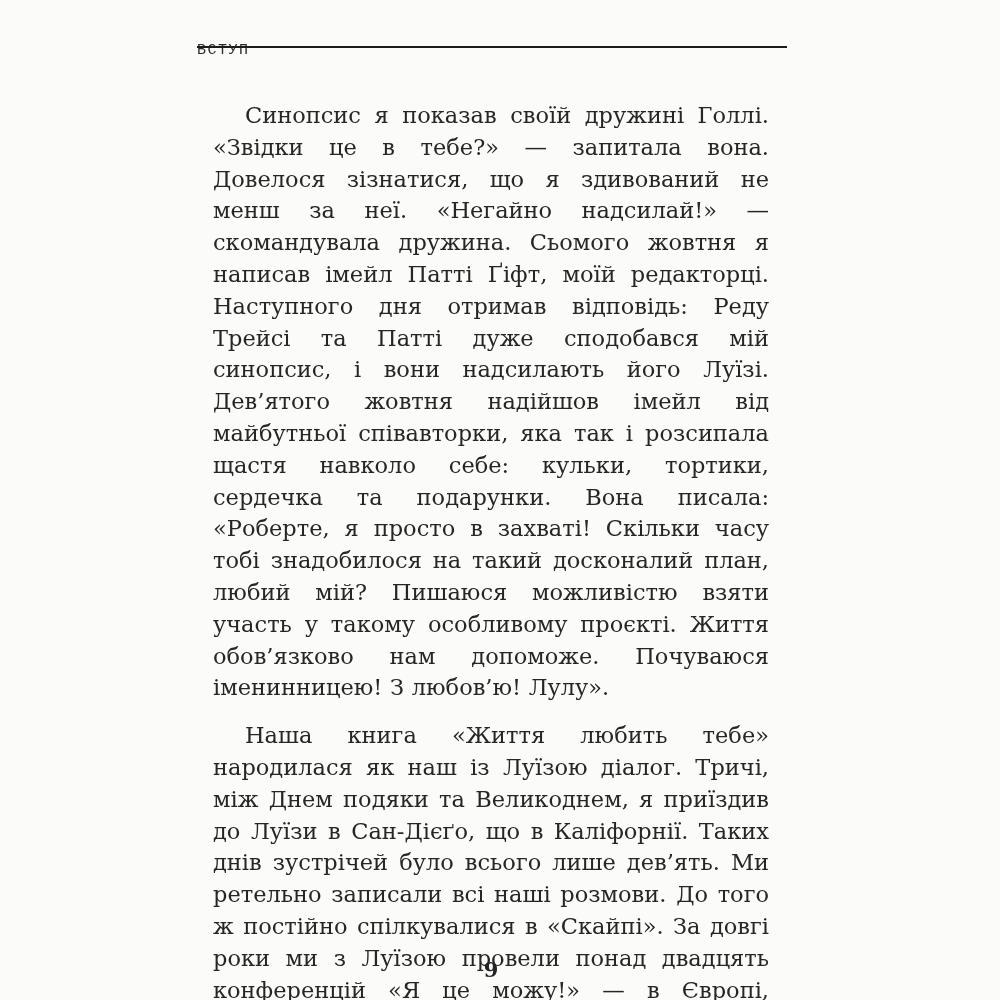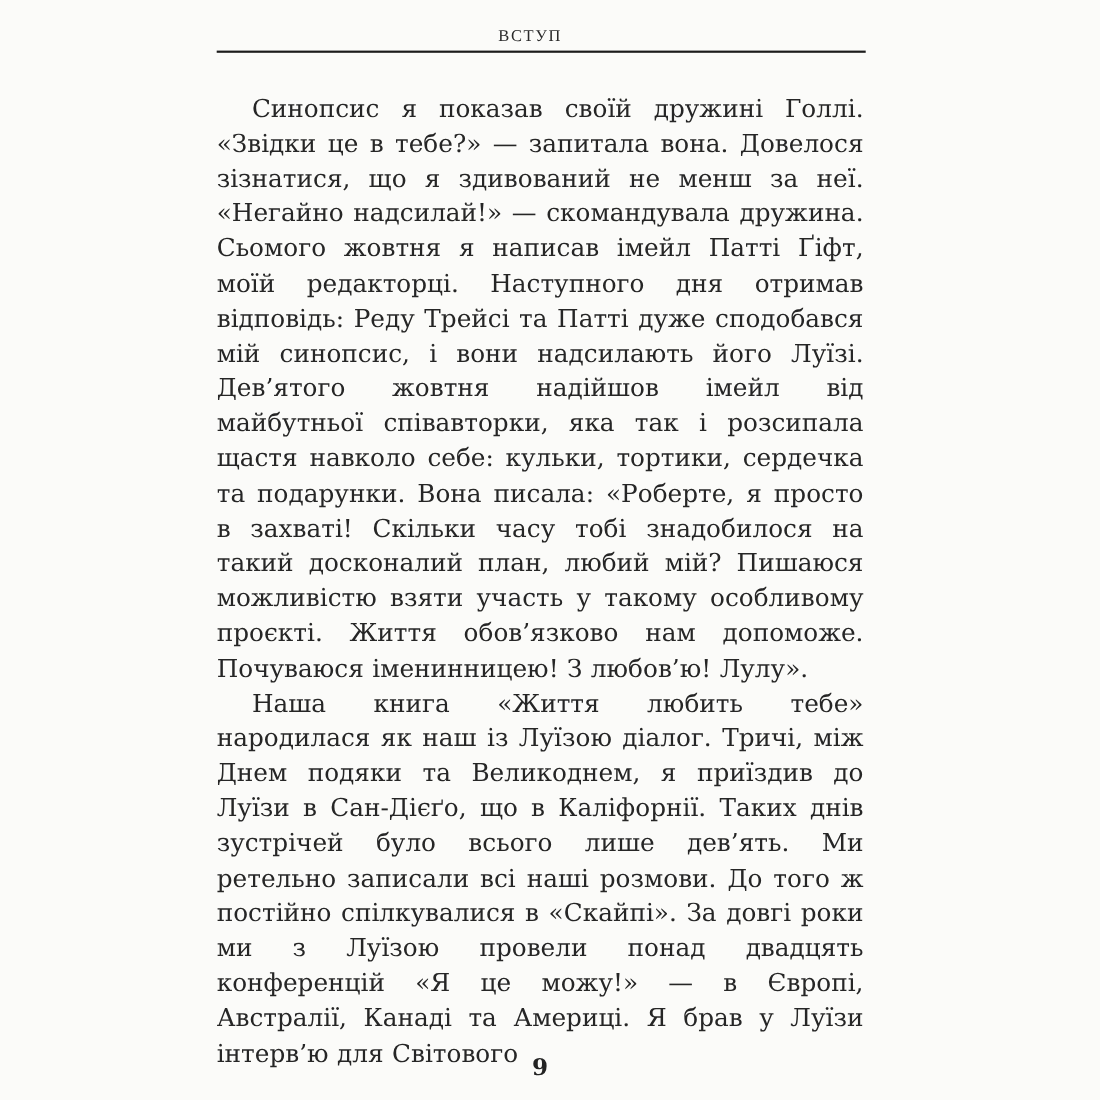--- a/index.html
+++ b/index.html
@@ -11,25 +11,25 @@
     position: relative;
     width: 1000px;
     height: 1000px;
     background: #fbfbf9;
     font-family: "DejaVu Serif", "Liberation Serif", serif;
     color: #232323;
     overflow: hidden;
   }
   .page-header {
     position: absolute;
-    top: 24px;
+    top: 41px;
     left: 197px;
     width: 588px;
-    text-align: center;
-    font-family: Liberation Serif, serif;
+    text-align: left;
+    font-family: Liberation Mono, monospace;
   }
   .running-head {
     font-size: 15px;
     letter-spacing: 1.5px;
     color: #2b2b2b;
     padding-right: 18px;
   }
   .header-rule {
     position: absolute;
     top: 46px;
@@ -42,21 +42,21 @@
     position: absolute;
     top: 84px;
     left: 197px;
     width: 588px;
     text-align: justify;
     font-size: 22.5px;
     line-height: 31.8px;
     color: #262626;
   }
   .para {
-    margin: 0;
+    margin: 16px;
     text-indent: 32px;
     word-spacing: 0.5px;
   }
   .page-footer {
     position: absolute;
     bottom: 18px;
     left: 197px;
     width: 588px;
     text-align: center;
   }

